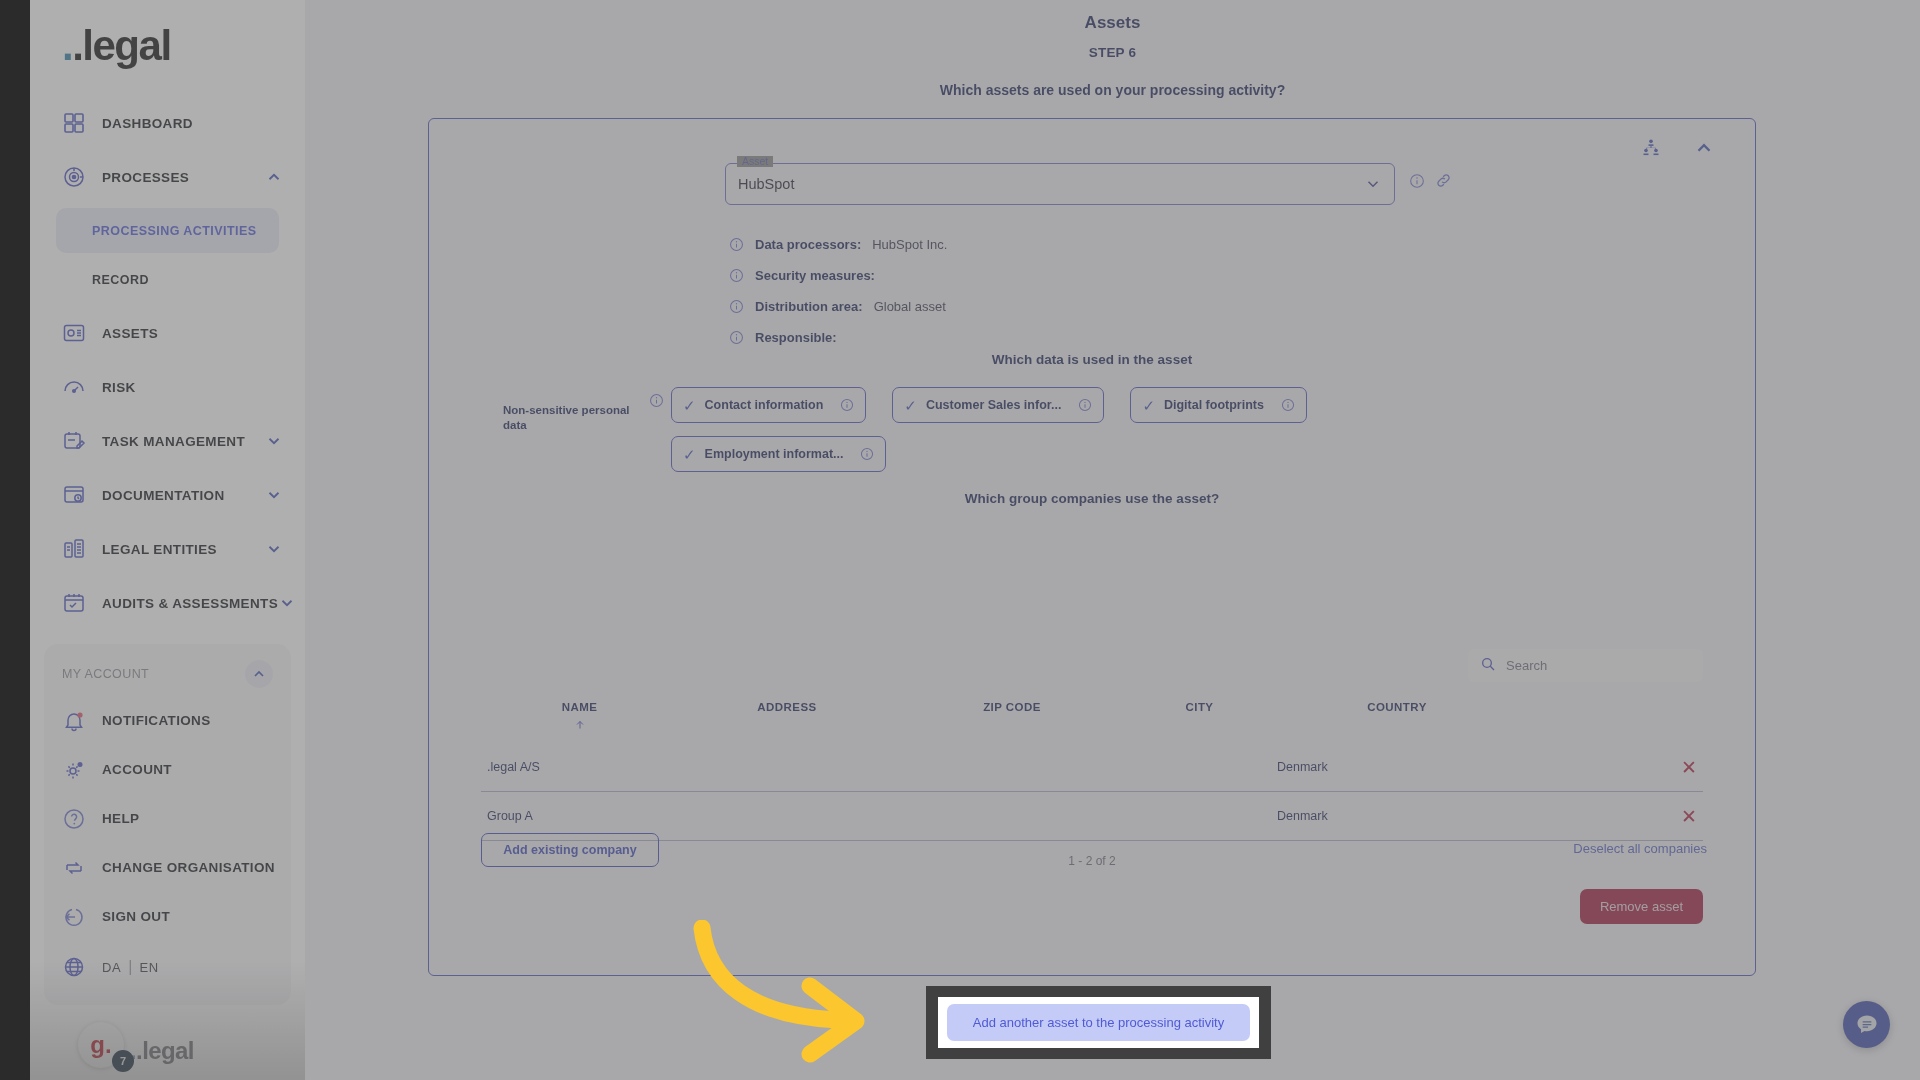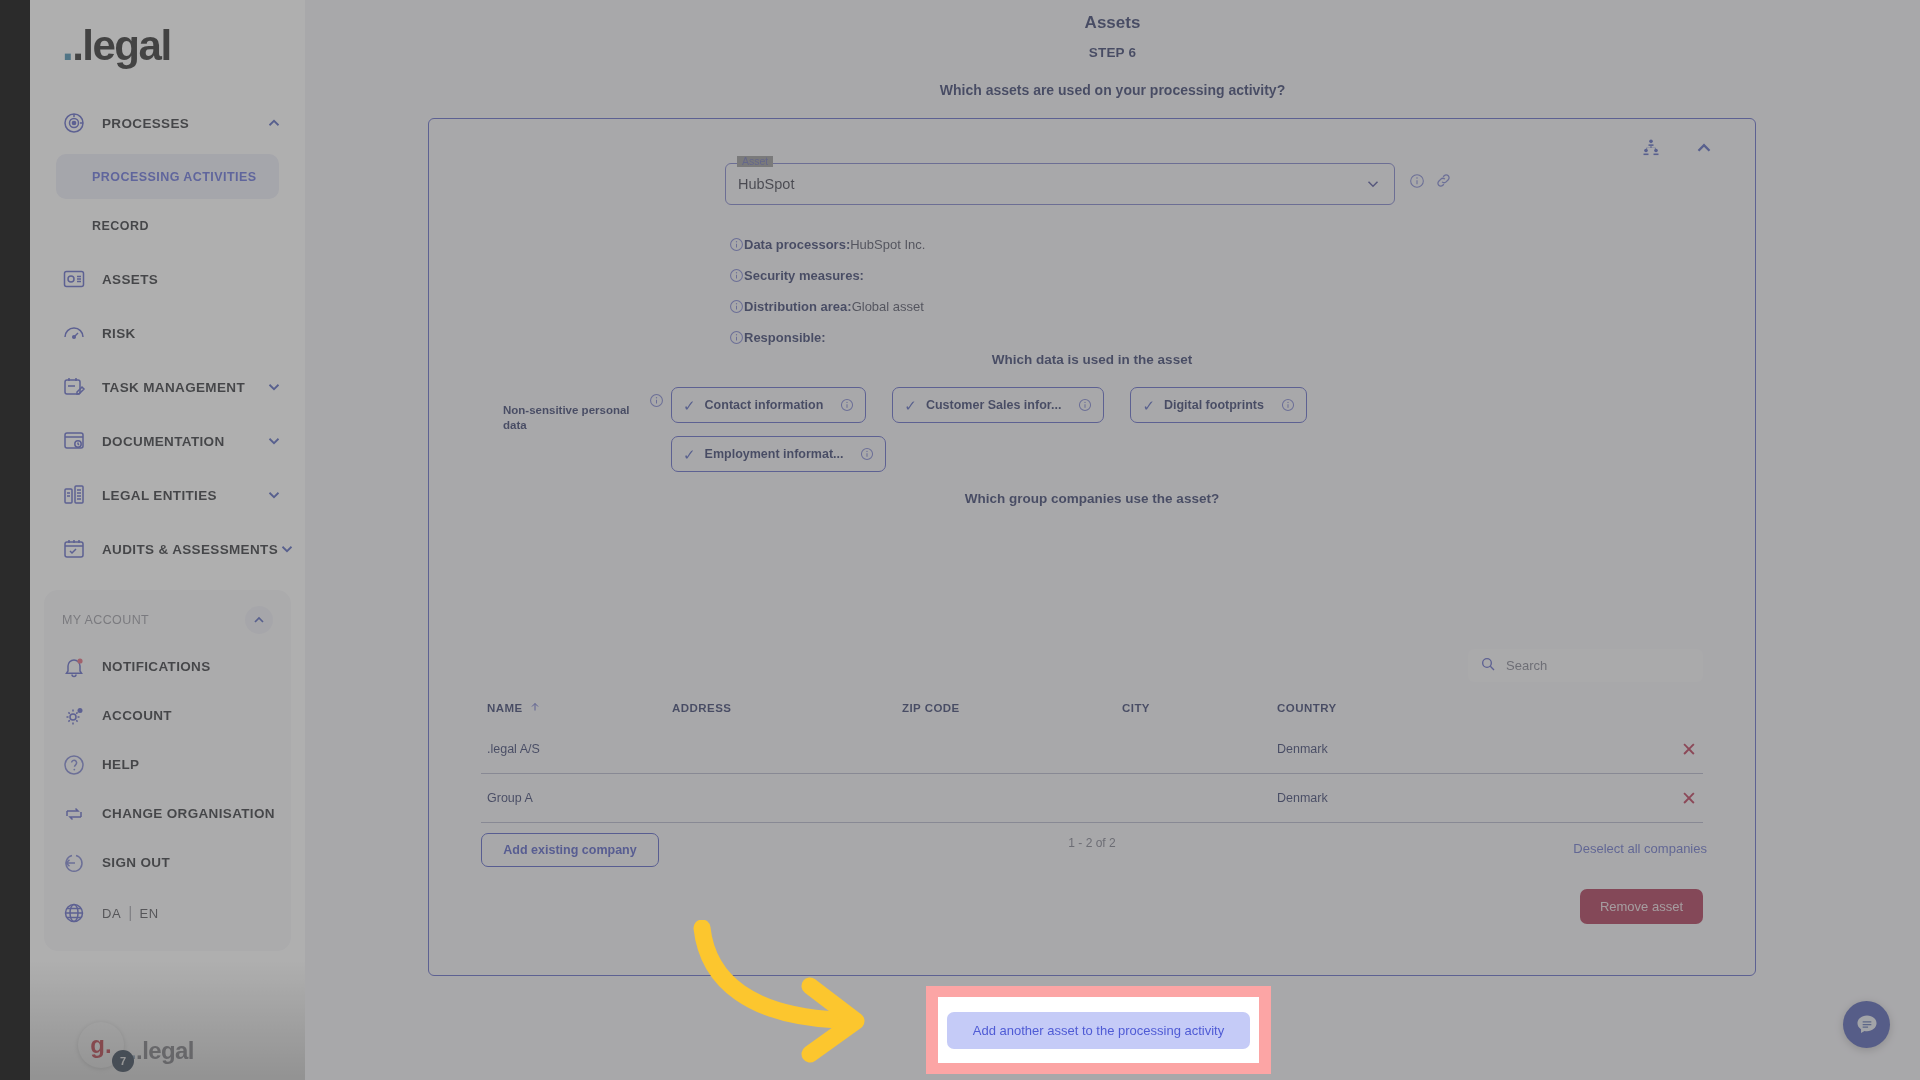--- a/index.html
+++ b/index.html
@@ -179,21 +179,21 @@
   }
   .asset-value { font-size: 14.5px; color: #1f2030; }
   .asset-caret { margin-left: auto; color: #3b3f8f; display:flex; }
   .asset-side {
     position: absolute; left: 980px; top: 53px;
     display: flex; align-items: center; gap: 10px;
   }
 
   .meta-list { position: absolute; left: 300px; top: 110px; }
   .meta-row {
-    display: flex; align-items: center; height: 31px; 
+    display: flex; align-items: center; height: 31px; gap: 11px;
   }
   .meta-key { font-size: 13px; font-weight: bold; color: #1b2559; }
   .meta-val { font-size: 13px; color: #35384d; }
 
   .sec-title {
     position: absolute; left: 0; right: 0; text-align: center;
     font-size: 13.5px; font-weight: bold; color: #1b2559;
   }
   .sec-sub {
     position: absolute; left: 0; right: 0; text-align: center;
@@ -224,21 +224,21 @@
     background: rgba(255,255,255,0.26);
     display: flex; align-items: center; padding-left: 12px; gap: 10px;
   }
   .search-ph { font-size: 13px; color: #6f7180; }
 
   
   .tbl { position: absolute; left: 52px; right: 52px; top: 582px; }
   .tbl-head { display: flex; padding: 0 6px 10px 6px; }
   .th {
     font-size: 11.5px; font-weight: bold; color: #1b2559;
-    letter-spacing: 0.45px; display: flex; align-items: center; gap: 6px;
+    letter-spacing: 0.45px; display: flex; align-items: center; gap: 6px; flex-direction: column;
   }
   .c-name { width: 185px; }
   .c-addr { width: 230px; }
   .c-zip  { width: 220px; }
   .c-city { width: 155px; }
   .c-ctry { width: 240px; }
   .c-act  { flex: 1; text-align: right; }
   .tbl-row {
     display: flex; align-items: center; height: 49px;
     border-bottom: 1px solid #a9acc4; padding: 0 6px;
@@ -263,22 +263,22 @@
     position: absolute; right: 52px; top: 770px;
     padding: 0 20px; height: 35px; border-radius: 7px;
     background: #9f1b3e; color: #e9d5dc;
     display: flex; align-items: center; justify-content: center;
     font-size: 13px; cursor: pointer;
   }
 
   
   .cta-hl {
     position: absolute; left: 926px; top: 986px;
-    width: 345px; height: 88px;
-    background: #fca5a5;
+    width: 345px; height: 73px;
+    background: #404040;
     padding: 11px 12px;
     z-index: 70;
   }
   .cta-hl-inner {
     width: 100%; height: 100%; background: #fff;
     display: flex; align-items: center; justify-content: center;
   }
   .cta-btn {
     width: 303px; height: 37px; border-radius: 7px;
     background: #c5cbf7;
@@ -300,20 +300,31 @@
 </style>
 </head>
 <body>
 
 <div id="root">
   <div class="app">
 
     <div class="sidebar">
       <div class="logo"><span class="dot">.</span><span>.legal</span></div>
 
+      <div class="nav-item">
+        <span class="nav-icon">
+          <svg width="24" height="24" viewBox="0 0 24 24" fill="none" stroke="#4a52bf" stroke-width="1.6">
+              <rect x="3" y="3" width="8" height="8" rx="1"></rect>
+              <rect x="13" y="3" width="8" height="8" rx="1"></rect>
+              <rect x="3" y="13" width="8" height="8" rx="1"></rect>
+              <rect x="13" y="13" width="8" height="8" rx="1"></rect>
+            </svg>
+        </span>
+        <span class="nav-label">DASHBOARD</span>
+      </div>
 
       <div class="nav-item">
         <span class="nav-icon">
           <svg width="24" height="24" viewBox="0 0 24 24" fill="none" stroke="#4a52bf" stroke-width="1.5">
               <circle cx="12" cy="12" r="9"></circle>
               <circle cx="12" cy="12" r="4.5"></circle>
               <circle cx="12" cy="12" r="1.6" fill="#4a52bf"></circle>
               <path d="M12 3v3M21 12h-3"></path>
             </svg>
         </span>

